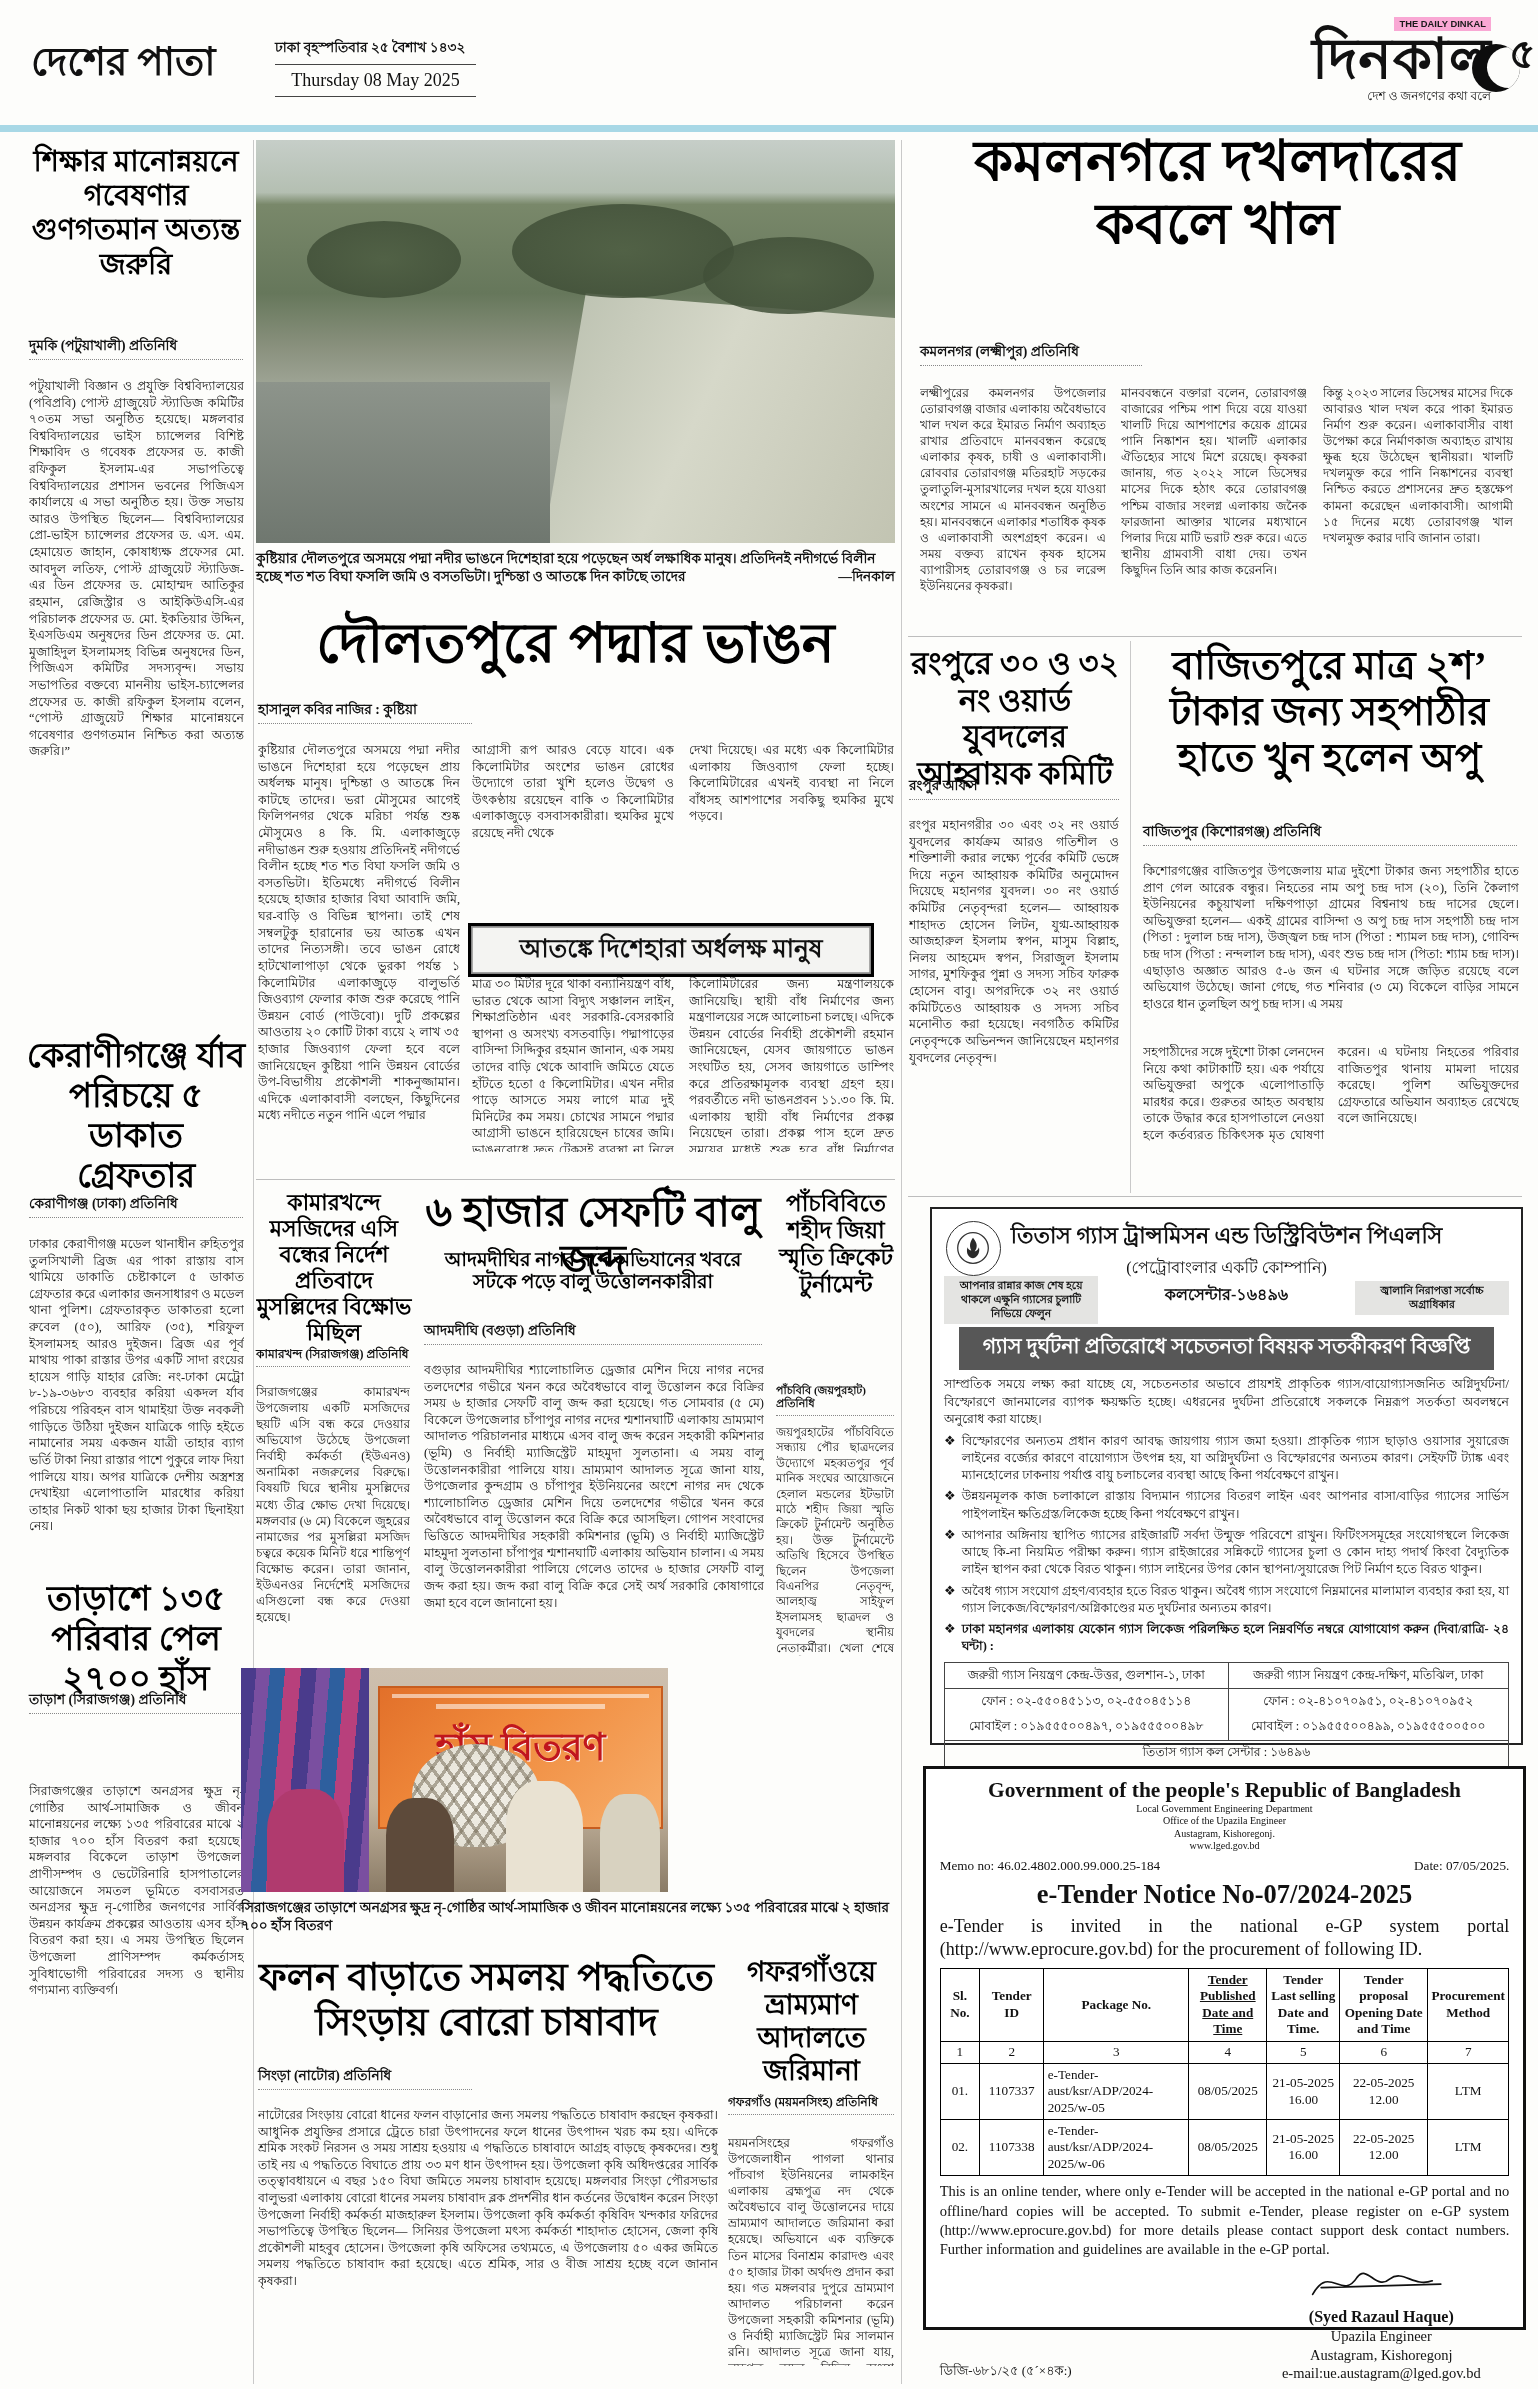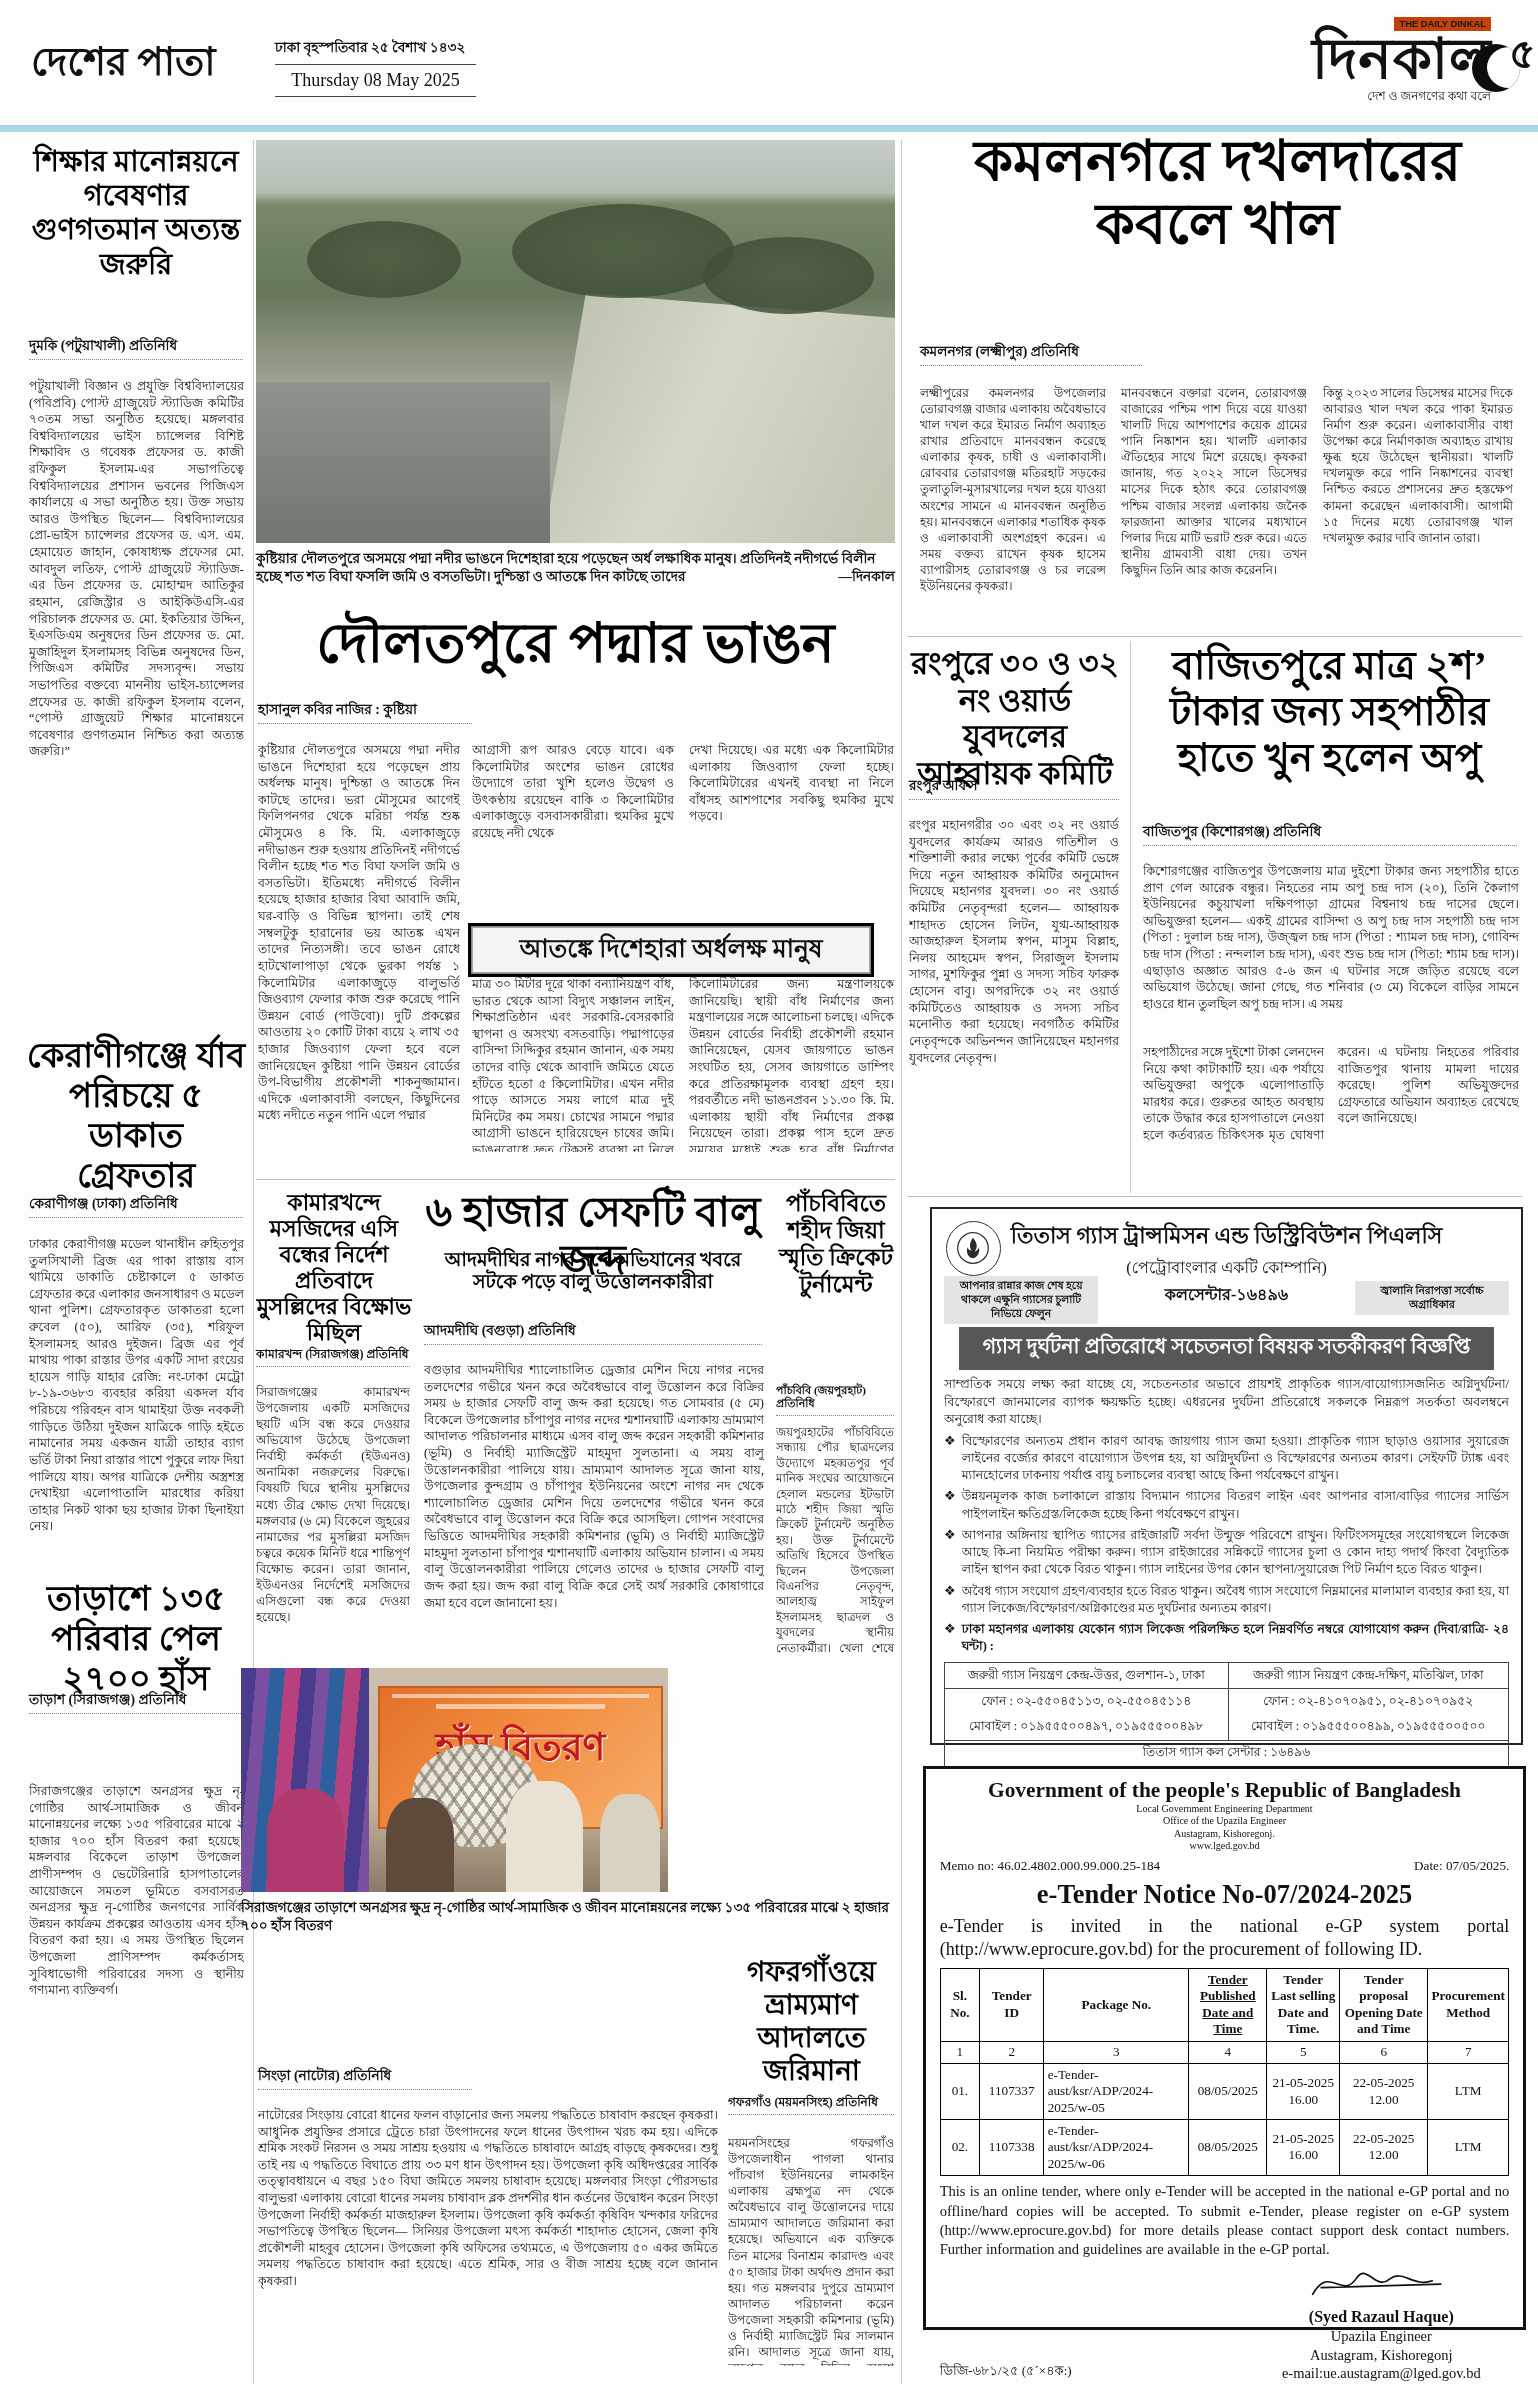--- a/index.html
+++ b/index.html
@@ -9,21 +9,21 @@
   .head-bn{font-weight:700;color:#000;text-align:center;line-height:1.18;}
   .byline{font-weight:700;font-size:13.7px;border-bottom:0.9px dotted #888;padding-bottom:4.3px;line-height:1.2;}
   .bodytext{font-size:12.4px;line-height:1.34;text-align:justify;overflow:hidden;}
   .vrule{width:0.9px;background:#c9c9c9;}
   .hrule{height:0.9px;background:#bdbdbd;}
   
   .section-title{font-size:39px;font-weight:700;}
   .dateblock{width:201px;font-size:13.7px;}
   .dateblock .bn{font-weight:700;padding-bottom:4.3px;border-bottom:1.7px solid #444;}
   .dateblock .en{font-size:18px;padding:5.1px 0;border-bottom:1.7px solid #444;text-align:center;}
-  .logo-chip{background:#c2410c;color:#1a1a1a;font-family:"Liberation Sans",sans-serif;
+  .logo-chip{background:#f9a8d4;color:#1a1a1a;font-family:"Liberation Sans",sans-serif;
              font-size:9.4px;font-weight:700;padding:1.7px 5.1px;display:inline-block;}
   .logo-main{font-size:56px;font-weight:900;line-height:1;letter-spacing:0.9px;}
   .logo-tag{font-size:12px;text-align:right;}
   .crescent{width:48px;height:48px;border-radius:50%;background:#0d0d0d;position:relative;overflow:hidden;}
   .crescent::after{content:"";position:absolute;left:15.4px;top:3.4px;width:44px;height:41px;border-radius:50%;background:#fdfdfb;}
   .pagenum{font-size:41px;font-weight:700;}
   .cyanband{background:#a8d8e6;}
   
   .photo1{background:
      linear-gradient(180deg,#c6cec8 0%,#b4bfb2 13%,#79886a 16%,#66775b 38%,#8b927f 52%,#a9afa2 66%,#9aa096 100%);
@@ -175,20 +175,21 @@
       <div class="banner-text">হাঁস বিতরণ</div>
     </div>
     <div class="basket"></div>
     <div class="person" style="left:6%;width:77px;height:103px;background:#b03a6e;"></div>
     <div class="person" style="left:34%;width:68px;height:94px;background:#5d4a3a;"></div>
     <div class="person" style="left:62%;width:77px;height:111px;background:#e9e2d2;"></div>
     <div class="person" style="left:84%;width:60px;height:98px;background:#d8d2c0;"></div>
   </div>
   <div class="abs caption" style="left:241px;top:1899px;width:655px;">সিরাজগঞ্জের তাড়াশে অনগ্রসর ক্ষুদ্র নৃ-গোষ্ঠির আর্থ-সামাজিক ও জীবন মানোন্নয়নের লক্ষ্যে ১৩৫ পরিবারের মাঝে ২ হাজার ৭০০ হাঁস বিতরণ</div>
 
+  <div class="abs head-bn" style="left:256px;top:1955px;width:461px;font-size:38px;">ফলন বাড়াতে সমলয় পদ্ধতিতে সিংড়ায় বোরো চাষাবাদ</div>
   <div class="abs byline" style="left:258px;top:2068px;width:214px;">সিংড়া (নাটোর) প্রতিনিধি</div>
   <div class="abs bodytext" style="left:258px;top:2107px;width:460px;height:256px;">নাটোরের সিংড়ায় বোরো ধানের ফলন বাড়ানোর জন্য সমলয় পদ্ধতিতে চাষাবাদ করছেন কৃষকরা। আধুনিক প্রযুক্তির প্রসারে ট্রেতে চারা উৎপাদনের ফলে ধানের উৎপাদন খরচ কম হয়। এদিকে শ্রমিক সংকট নিরসন ও সময় সাশ্রয় হওয়ায় এ পদ্ধতিতে চাষাবাদে আগ্রহ বাড়ছে কৃষকদের। শুধু তাই নয় এ পদ্ধতিতে বিঘাতে প্রায় ৩৩ মণ ধান উৎপাদন হয়। উপজেলা কৃষি অধিদপ্তরের সার্বিক তত্ত্বাবধায়নে এ বছর ১৫০ বিঘা জমিতে সমলয় চাষাবাদ হয়েছে। মঙ্গলবার সিংড়া পৌরসভার বালুভরা এলাকায় বোরো ধানের সমলয় চাষাবাদ ব্লক প্রদর্শনীর ধান কর্তনের উদ্বোধন করেন সিংড়া উপজেলা নির্বাহী কর্মকর্তা মাজহারুল ইসলাম। উপজেলা কৃষি কর্মকর্তা কৃষিবিদ খন্দকার ফরিদের সভাপতিত্বে উপস্থিত ছিলেন— সিনিয়র উপজেলা মৎস্য কর্মকর্তা শাহাদাত হোসেন, জেলা কৃষি প্রকৌশলী মাহবুব হোসেন। উপজেলা কৃষি অফিসের তথ্যমতে, এ উপজেলায় ৫০ একর জমিতে সমলয় পদ্ধতিতে চাষাবাদ করা হয়েছে। এতে শ্রমিক, সার ও বীজ সাশ্রয় হচ্ছে বলে জানান কৃষকরা।</div>
 
   <div class="abs head-bn" style="left:728px;top:1955px;width:167px;font-size:28px;">গফরগাঁওয়ে ভ্রাম্যমাণ আদালতে জরিমানা</div>
   <div class="abs byline" style="left:728px;top:2095px;width:166px;font-size:12px;">গফরগাঁও (ময়মনসিংহ) প্রতিনিধি</div>
   <div class="abs bodytext" style="left:728px;top:2135px;width:166px;height:231px;font-size:12px;">ময়মনসিংহের গফরগাঁও উপজেলাধীন পাগলা থানার পাঁচবাগ ইউনিয়নের লামকাইন এলাকায় ব্রহ্মপুত্র নদ থেকে অবৈধভাবে বালু উত্তোলনের দায়ে ভ্রাম্যমাণ আদালতে জরিমানা করা হয়েছে। অভিযানে এক ব্যক্তিকে তিন মাসের বিনাশ্রম কারাদণ্ড এবং ৫০ হাজার টাকা অর্থদণ্ড প্রদান করা হয়। গত মঙ্গলবার দুপুরে ভ্রাম্যমাণ আদালত পরিচালনা করেন উপজেলা সহকারী কমিশনার (ভূমি) ও নির্বাহী ম্যাজিস্ট্রেট মির সালমান রনি। আদালত সূত্রে জানা যায়, ব্রহ্মপুত্র নদের বিভিন্ন অংশে অবৈধভাবে বালু উত্তোলন করে স্থানীয় একটি চক্র বালু বিক্রি করছিল। এতে পরিবেশ ও নদী প্রবাহের ক্ষতি সাধিত হচ্ছে।</div>
 
   <div class="abs head-bn" style="left:914px;top:130px;width:607px;font-size:56px;line-height:1.12;">কমলনগরে দখলদারের কবলে খাল</div>
   <div class="abs byline" style="left:920px;top:344px;width:222px;">কমলনগর (লক্ষ্মীপুর) প্রতিনিধি</div>
   <div class="abs bodytext" style="left:920px;top:385px;width:186px;height:250px;font-size:12px;">লক্ষ্মীপুরের কমলনগর উপজেলার তোরাবগঞ্জ বাজার এলাকায় অবৈধভাবে খাল দখল করে ইমারত নির্মাণ অব্যাহত রাখার প্রতিবাদে মানববন্ধন করেছে এলাকার কৃষক, চাষী ও এলাকাবাসী। রোববার তোরাবগঞ্জ মতিরহাট সড়কের তুলাতুলি-মুসারখালের দখল হয়ে যাওয়া অংশের সামনে এ মানববন্ধন অনুষ্ঠিত হয়। মানববন্ধনে এলাকার শতাধিক কৃষক ও এলাকাবাসী অংশগ্রহণ করেন। এ সময় বক্তব্য রাখেন কৃষক হাসেম ব্যাপারীসহ তোরাবগঞ্জ ও চর লরেন্স ইউনিয়নের কৃষকরা।</div>

